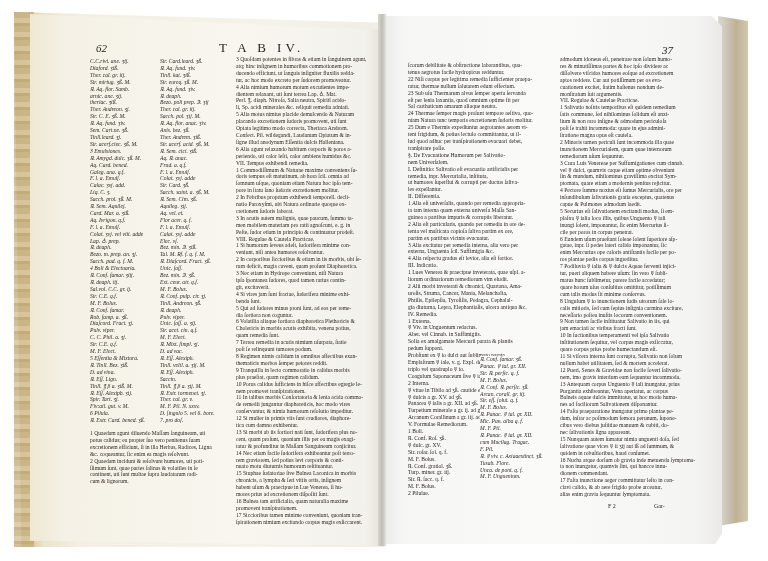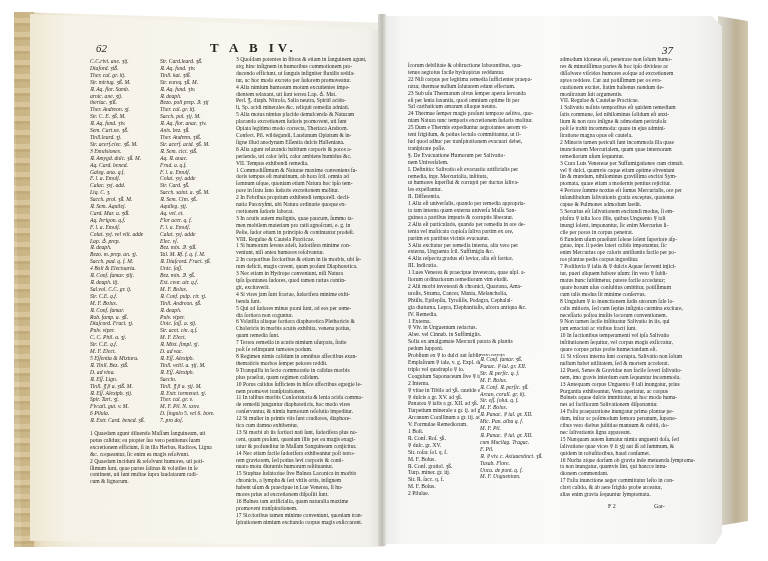--- a/index.html
+++ b/index.html
@@ -59,21 +59,21 @@
 
 <div class="book">
   <div class="left-cover"></div>
   <div class="left-edge"></div>
   <div class="left-page"></div>
   <div class="right-edge"></div>
   <div class="right-page"></div>
   <div class="gutter"></div>
 
   <div class="page-num" style="left:96px;top:42px;">62</div>
-  <div class="running-head" style="left:210px;top:40px;font-weight:bold;">T A B  IV.</div>
+  <div class="running-head" style="left:219px;top:40px;font-weight:normal;">T A B  IV.</div>
 
   <div class="col italic" id="lfa" style="left:90px;top:58px;width:72px;"><span class="ln">C.C.rivi. ane. ʒij.</span><span class="ln">Diaford. ʒiß.</span><span class="ln">Ther. cal. gr. iij.</span><span class="ln">Sir. mirtug. ʒß. M.</span><span class="ln">℞. Aq. flor. Samb.</span><span class="ln">arnic. ane. ʒij.</span><span class="ln">theriac. ʒiß.</span><span class="ln">Ther. Andreon. ʒj.</span><span class="ln">Sir. C. E. ʒß. M.</span><span class="ln">℞. Aq. fund. ʒiv.</span><span class="ln">Sem. Cart.ne. ʒß.</span><span class="ln">Tinll.leard. ʒj.</span><span class="ln">Sir. acerf.ciec. ʒß. M.</span><span class="ln">3 Emulsiones.</span><span class="ln">℞. Amygd. dulc. ʒß. M.</span><span class="ln">Aq. Card. bened.</span><span class="ln">Galeg. ana. q.f.</span><span class="ln">F. l. a. Emulſ.</span><span class="ln">Calac. ʒvj. add.</span><span class="ln">Liq. C. ʒ.</span><span class="ln">Sacch. prol. ʒß. M.</span><span class="ln">℞. Sem. Aquilej.</span><span class="ln">Card. Mar. a. ʒiß.</span><span class="ln">Aq. Ivrigon. q.f.</span><span class="ln">F. l. a. Emulſ.</span><span class="ln">Colat. ʒvj. vel viii. adde</span><span class="ln">Lap. ♁. prep.</span><span class="ln">℞. deaph.</span><span class="ln">Bezo. m. prep. an. ʒj.</span><span class="ln">Sacch. pad. q. f. M.</span><span class="ln">4 Boli &amp; Electuaria.</span><span class="ln">℞. Conf. famar. ʒiij.</span><span class="ln">℞. deaph. iij.</span><span class="ln">Sal.vol. C.C. gr. ij.</span><span class="ln">Sir. C.E. q.f.</span><span class="ln">M. F. Bolus.</span><span class="ln">℞. Conf. famar.</span><span class="ln">Rob. famp. a. ʒß.</span><span class="ln">Diaſcord. Fract. ʒj.</span><span class="ln">Pulv. viper.</span><span class="ln">C. C. Phil. a. ʒj.</span><span class="ln">Sir. C.E. q.f.</span><span class="ln">M. F. Elect.</span><span class="ln">5 Eſſentia &amp; Mixtura.</span><span class="ln">℞. Tinll. Bez. ʒiß.</span><span class="ln">D. ad vina.</span><span class="ln">℞. Eſſ. Lign.</span><span class="ln">Tinll. ℥ β a. ʒiß. M.</span><span class="ln">℞. Eſſ. Alexipb. ʒij.</span><span class="ln">Spir. Tart. ʒj.</span><span class="ln">Fiv:ail. gut. v. M.</span><span class="ln">6 Pilula.</span><span class="ln">℞. Extr. Card. bened. ʒß.</span></div>
   <div class="col italic" id="lfb" style="left:160px;top:58px;width:72px;"><span class="ln">Sir. Card.leard. ʒß.</span><span class="ln">℞. Aq. fund. ʒiv.</span><span class="ln">Tinll. kat. ʒiß.</span><span class="ln">Sir. eureq. ʒß. M.</span><span class="ln">℞. Aq. fund. ʒiv.</span><span class="ln">℞. deaph.</span><span class="ln">Bezo. poli prep. ℈. ʒij</span><span class="ln">Ther. cal. gr. iij.</span><span class="ln">Sacch. pol. ʒij. M.</span><span class="ln">℞. Aq. flor. anac. ʒiv.</span><span class="ln">Anis. bez. ʒß.</span><span class="ln">Ther. Andrem. ʒiß.</span><span class="ln">Sir. acerf. acid. ʒß. M.</span><span class="ln">℞. Sem. cici. ʒiß.</span><span class="ln">Aq. ℞. anac.</span><span class="ln">Frud. a. q.f.</span><span class="ln">F. l. a. Emulſ.</span><span class="ln">Colat. ʒvj. adde</span><span class="ln">Sir. Card. ʒß.</span><span class="ln">Sacch. saint. a. ʒß. M.</span><span class="ln">℞. Sem. Cim. ʒß.</span><span class="ln">Aquileg. ʒij.</span><span class="ln">Aq. vel. et.</span><span class="ln">Flor acer. q. f.</span><span class="ln">F. l. a. Emulſ.</span><span class="ln">Calat. ʒvj. adde</span><span class="ln">Elec. vſ.</span><span class="ln">Bez. min. ℈. ʒiß.</span><span class="ln">Tal. M. Rf. f. q. f. M.</span><span class="ln">℞. Diaſcord. Fract. ʒß.</span><span class="ln">Unic. ſoſſ.</span><span class="ln">Bez. min. ℈. ʒß.</span><span class="ln">Ext. ceur. atr. q.f.</span><span class="ln">M. F. Bolus.</span><span class="ln">℞. Conf. pulp. cir. ʒj.</span><span class="ln">Tinll. Andreon. ʒß.</span><span class="ln">℞. deaph.</span><span class="ln">Pulv. viper.</span><span class="ln">Unic. ſoſſ. a. ʒij.</span><span class="ln">Sir. acet. cin. q.f.</span><span class="ln">M. F. Elect.</span><span class="ln">℞. Mixt. ſimpl. ʒj.</span><span class="ln">D. ad vac.</span><span class="ln">℞. Eſſ. Alexiph.</span><span class="ln">Tinll. veltl. a. ʒij. M.</span><span class="ln">℞. Eſſ. Alexiph.</span><span class="ln">Saccin.</span><span class="ln">Tinll. ℥ β a. ʒij. M.</span><span class="ln">℞. Extr. tormenet. ʒj.</span><span class="ln">Ther. cal. gr. v.</span><span class="ln">M. F. Pil. N. xxxv.</span><span class="ln">D. ſingulo 5. vel 6. bore.</span><span class="ln">7. pro doſ.</span></div>
   <div class="col" id="lbn" style="left:90px;top:430px;width:140px;"><span class="ln">1 Quaedam agunt diluendo Maſſam ſanguineam, uti</span><span class="ln">potus calidus; ea propter ſuo vero penitenus ſuam</span><span class="ln">excretionem efficiunt, ſi in illa Herbas, Radices, Ligna</span><span class="ln">&amp;c. coqueantur, ſic enim ea magis reſolvunt.</span><span class="ln">2 Quaedam incidunt &amp; reſolvunt humores, uti poti-</span><span class="ln">ſſimum ſunt, quae partes ſalinas &amp; volatiles in ſe</span><span class="ln">continent, uti ſunt multae ſupra laudatarum radi-</span><span class="ln">cum &amp; lignorum.</span></div>
 
   <div class="col" id="lbc" style="left:236px;top:56px;width:136px;"><span class="ln">3 Quoſdam potentes in fibras &amp; etiam in ſanguinem agunt,</span><span class="ln">atq; hinc inſignem in humoribus commotionem pro-</span><span class="ln">ducendo efficiunt, ut ſanguis inſigniter fluxilis redda-</span><span class="ln">tur, ac hoc modo excreto per ſudorem promoveatur.</span><span class="ln">4 Alia nimium humorum motum excutientes impe-</span><span class="ln">dientem relaxant, uti ſunt terrea Lap. ♁. Mat.</span><span class="ln">Perl. ℥. diaph. Nitroſa, Salia neutra, Spiritl acido-</span><span class="ln">li, Sp. acidi minerales &amp;c. reliquit remedia adniati.</span><span class="ln">5 Alia motus nimius placide demulcendo &amp; Naturam</span><span class="ln">placando excretionem ſudoris promovent, uti ſunt</span><span class="ln">Opiata legitimo modo correcta, Theriaca Androm.</span><span class="ln">Confect. Pil. wildegandi, Laudanum Opiatum &amp; in-</span><span class="ln">ſigne illud anodynum Eſſentia dulcis Halleniana.</span><span class="ln">6 Alia agunt relaxando habitum corporis &amp; poros a-</span><span class="ln">periendo, uti calor leſti, calor ambiens humidus &amp;c.</span><span class="ln">VII. Tempus exhibendi remedia.</span><span class="ln">1 Commodiſſimum &amp; Naturae maxime conveniens ſu-</span><span class="ln">doris tempus eſt matutinum, ab hora ſcil. omnia ad</span><span class="ln">ſomnum uſque, quoniam etiam Natura hoc ipſo tem-</span><span class="ln">pore in ſtatu ſano ſudoris excretionem molitur.</span><span class="ln">2 In Febribus proprium exhibendi temporell. decli-</span><span class="ln">natio Paroxyſmi, ubi Natura ordinarie quoque ex-</span><span class="ln">cretionem ſudoris laborat.</span><span class="ln">3 In acutis autem malignis, quae paucum, ſummo ta-</span><span class="ln">men mobilem materiam pro ratii agnoſcunt, e. g. in</span><span class="ln">Peſte, ſudor etiam in principio &amp; continuatur prodeſt.</span><span class="ln">VIII. Regulae &amp; Cautela Practicae.</span><span class="ln">1 Si humorum ſeveus adeſt, ſudorifera minime con-</span><span class="ln">veniunt, niſi antea humores reſolvantur.</span><span class="ln">2 In corporibus ſiccioribus &amp; etiam in iis morbis, ubi ſe-</span><span class="ln">rum deficit, magis cavent, quam proſunt Diaphoretica.</span><span class="ln">3 Nec etiam in Hydrope conveniunt, niſi Natura</span><span class="ln">ipſa ſpontanea ſudores, quod tamen rarius contin-</span><span class="ln">git, excitaverit.</span><span class="ln">4 Si vires jam ſunt fractae, ſudorifera minime exhi-</span><span class="ln">benda ſunt.</span><span class="ln">5 Qui ad ſudores minus proni ſunt, ad eos per reme-</span><span class="ln">dia ſortiora non coguntur.</span><span class="ln">6 Volatilia aliaque fortiora diaphoretica Plethoricis &amp;</span><span class="ln">Cholericis in morbis acutis exhibita, venena potius,</span><span class="ln">quam remedia ſunt.</span><span class="ln">7 Terrea remedia in acutis nimium uſurpata, ſtatie</span><span class="ln">poſt ſe relinquunt tumores podum.</span><span class="ln">8 Regimen nimis calidum in omnibus affectibus exan-</span><span class="ln">thematicis morbos ſemper peiores reddit.</span><span class="ln">9 Tranquilla in lecto commoratio in calidus morbis</span><span class="ln">plus praeſtat, quam regimen calidum.</span><span class="ln">10 Porus calidus ſufficiens in hiſce affectibus egregie le-</span><span class="ln">nem promovet tranſpirationem.</span><span class="ln">11 In talibus morbis Conſortatoria &amp; lenia acida commo-</span><span class="ln">de remedii jungantur diaphoreticis, hoc modo vires</span><span class="ln">conſervantur, &amp; nimia humorum reſolutio impeditur.</span><span class="ln">12 Si mulier in primis viis ſunt crudiores, diaphore-</span><span class="ln">tica cum damno exhibentur.</span><span class="ln">13 Si morbi ab iis fortiori nati ſunt, ſudorifera plus no-</span><span class="ln">cent, quam proſunt, quoniam illis per ea magis exagi-</span><span class="ln">tatur &amp; profunditur in Maſſam Sanguineam conjicitur.</span><span class="ln">14 Nec etiam facile ſudorifera exhibeantur poſt terro-</span><span class="ln">rem graviorem, ſed potius levi corporis &amp; conti-</span><span class="ln">nuato motu diuturnis humorum reſtituantur.</span><span class="ln">15 Stuphae ſudatoriae ſive Balnea Laconica in morbis</span><span class="ln">chronicis, a lympha &amp; ſeri vitiis ortis, inſignem</span><span class="ln">habent uſum &amp; praecipue in Lue Venerea, ſi hu-</span><span class="ln">mores prius ad excretionem diſpoſiti ſunt.</span><span class="ln">16 Balnea tam artificialia, quam naturalia maxime</span><span class="ln">promovent tranſpirationem.</span><span class="ln">17 Siccioribus tamen minime conveniunt, quoniam tran-</span><span class="ln">ſpirationem nimium excitando corpus magis exſiccarent.</span></div>
 
   <div class="page-num" style="left:662px;top:44px;">37</div>
 
   <div class="col" id="rcl" style="left:408px;top:62px;width:146px;"><span class="ln">ſcorum debilitate &amp; obſtructione laborantibus, qua-</span><span class="ln">tenus aegrotus facile hydropicus redduntur.</span><span class="ln">22 Niſi corpus per legitima remedia ſufficienter praepa-</span><span class="ln">ratur, thermae nullum ſalutarem edunt effectum.</span><span class="ln">23 Sub uſu Thermarum alvus ſemper aperta ſervanda</span><span class="ln">eſt per lenia laxantia, quod omnium optime fit per</span><span class="ln">Sal carthaticum amarum aliaque neutra.</span><span class="ln">24 Thermae ſemper magis proſunt tempore aeſtivo, quo-</span><span class="ln">niam Natura tunc temporis excretionem ſudoris molitur.</span><span class="ln">25 Dum e Thermis expediuntur aegrotantes aerem vi-</span><span class="ln">tent frigidum, &amp; potius lectulo committantur, ut il-</span><span class="ln">lud quod adhuc per tranſpirationem evacuari debet,</span><span class="ln">tranſpirare poſſe.</span><span class="ln">§. De Evacuatione Humorum per Salivatio-</span><span class="ln">nem Univerſalem.</span><span class="ln">I. Definitio: Salivatio eſt evacuatio artificialis per</span><span class="ln">remedia, inpr. Mercurialia, inſtituta,</span><span class="ln">ut humores ſuperflui &amp; corrupti per ductus ſaliva-</span><span class="ln">les expellantur.</span><span class="ln">II. Differentia.</span><span class="ln">1 Alia eſt univerſalis, quando per remedia appropria-</span><span class="ln">ta tam interna quam externa univerſa Maſſa San-</span><span class="ln">guinea a partibus impuris &amp; corruptis liberatur.</span><span class="ln">2 Alia eſt particularis, quando per remedia in ore de-</span><span class="ln">tenta vel maſticata copioſa ſaliva partim ex ore,</span><span class="ln">partim ex partibus vicinis evacuatur.</span><span class="ln">3 Alia excitatur per remedia interna, alia vero per</span><span class="ln">externa, Unguenta ſcil. Suffimigia &amp;c.</span><span class="ln">4 Alia reſpectu gradus eſt levior, alia eſt fortior.</span><span class="ln">III. Indicatio.</span><span class="ln">1 Lues Venerea &amp; praecipue inveterata, quae uſpl. a-</span><span class="ln">liorum ordinariorum remediorum vim eludit.</span><span class="ln">2 Alii morbi inveterati &amp; chronici, Quartana, Ama-</span><span class="ln">uroſis, Struma, Cancer, Mania, Melancholia,</span><span class="ln">Phtiſis, Epilepſia, Tyroſiſis, Podagra, Cephalal-</span><span class="ln">gia diuturna, Lepra, Elephantiaſis, ulcera antiqua &amp;c.</span><span class="ln">IV. Remedia.</span><span class="ln">1 Externa.</span><span class="ln">☿ Viv. in Unguentum redactus.</span><span class="ln">Aber. vel Cinnab. in Suffimigiis.</span><span class="ln">Solia ex amalgamate Mercurii parata &amp; plantis</span><span class="ln">pedum ſupponi.</span><span class="ln">Probſtunt ex ☿ io dulci aut ſublimato parata.</span><span class="ln">Emplaſtrum ☿ iale, v. g. Expl. de Ran. Vig. c.</span><span class="ln">triplo vel quadruplo ☿ io.</span><span class="ln">Coagulum Saponaceum ſive ☿ iale.</span><span class="ln">2 Interna.</span><span class="ln">☿ vitae in Tibilo ad ʒß. cautide exhibitus.</span><span class="ln">☿ dulcis a gr. XV. ad ʒß.</span><span class="ln">Panacea ☿ ialis a gr. XII. ad ʒß.</span><span class="ln">Turpetium minerale a gr. ij. ad gr. vj.</span><span class="ln">Arcanum Corallinum a gr. iij. ad gr. vj.</span><span class="ln">V. Formulae Remediorum.</span><span class="ln">1 Boli.</span><span class="ln">℞. Conf. Roſ. ʒß.</span><span class="ln">☿ dulc. gr. XV.</span><span class="ln">Sir. roſar. ſol. q. f.</span><span class="ln">M. F. Bolus.</span><span class="ln">℞. Conf. gratiol. ʒß.</span><span class="ln">Turp. miner. gr. iij.</span><span class="ln">Sir. ℞. ſacc. q. f.</span><span class="ln">M. F. Bolus.</span><span class="ln">2 Pilulae.</span></div>

